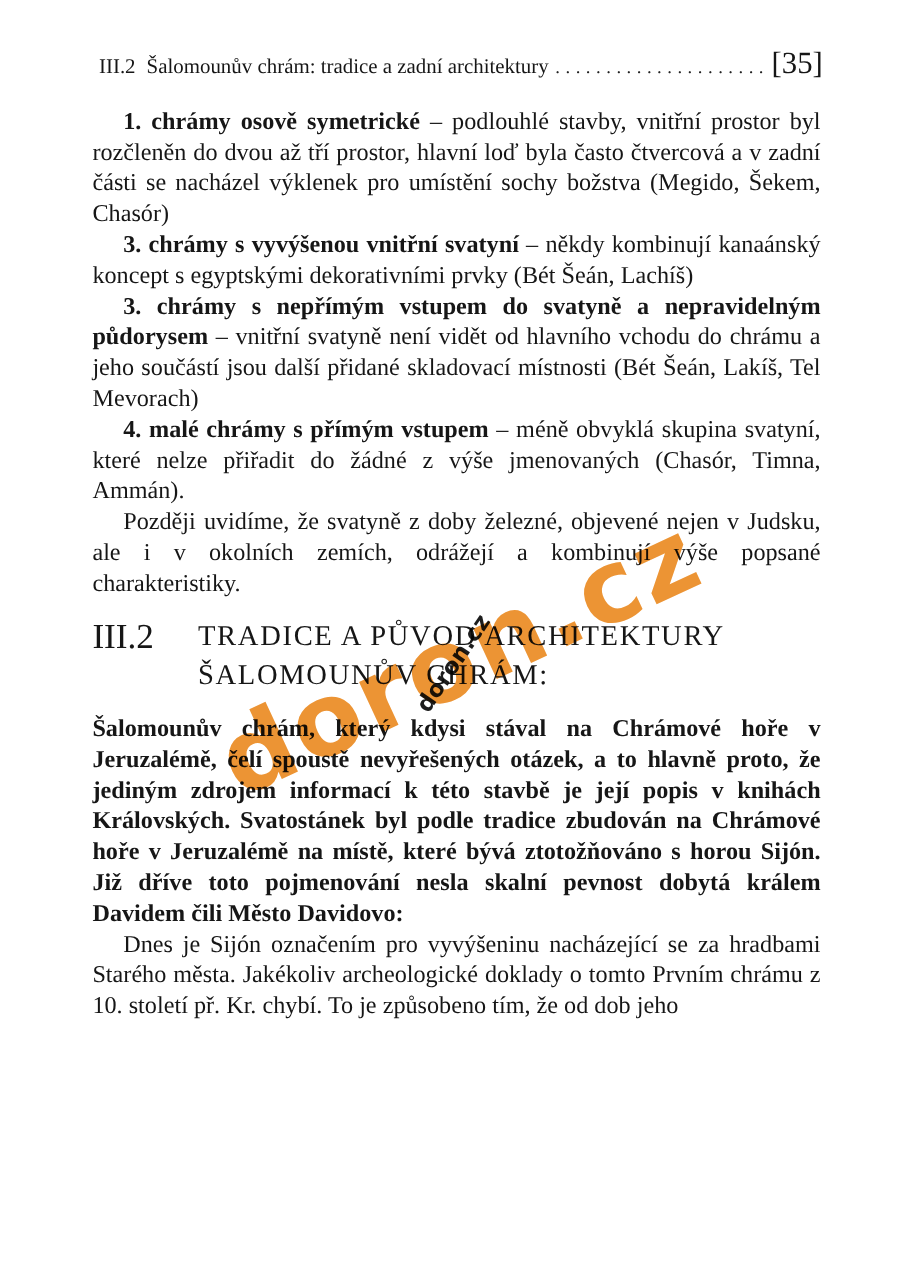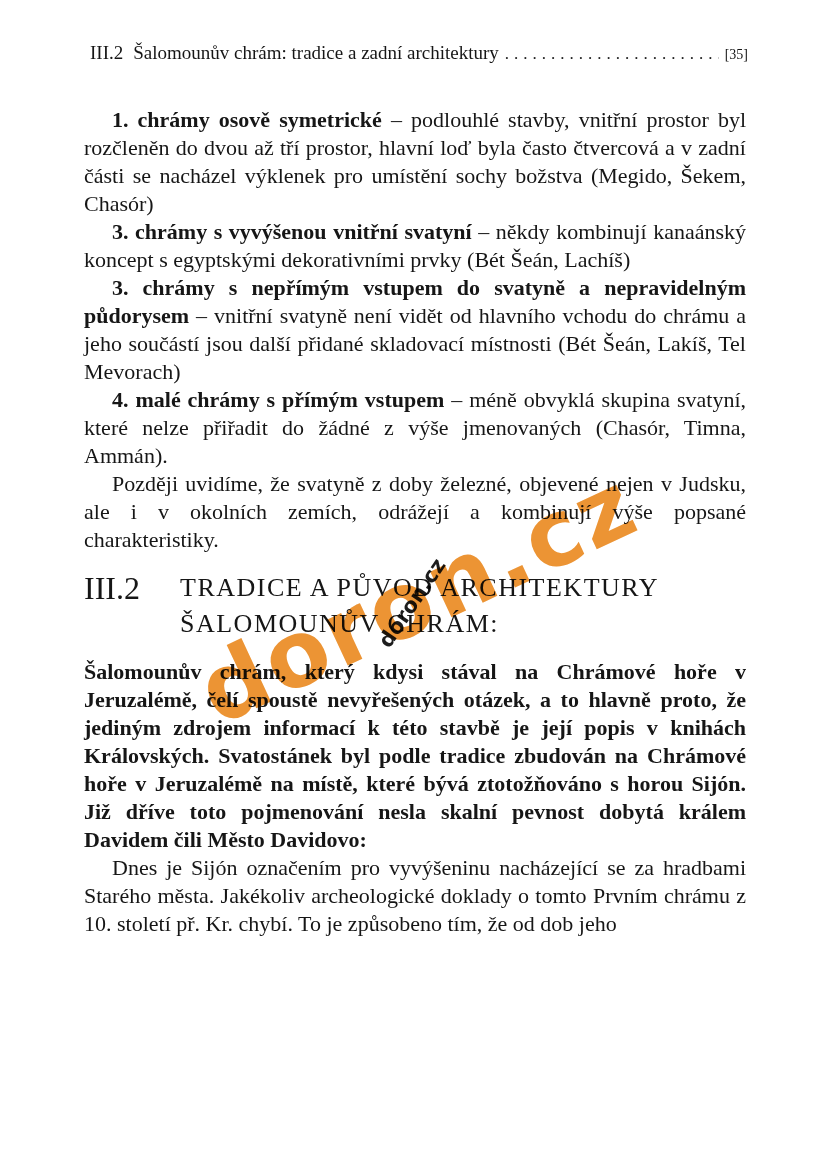--- a/index.html
+++ b/index.html
@@ -27,26 +27,26 @@
   }
   .rh-section { margin-right: 10px; }
   .rh-leader {
     flex: 1;
     overflow: hidden;
     margin: 0 6px;
     letter-spacing: 5px;
     font-size: 17px;
     color: #222;
   }
-  .rh-page { font-size: 14px; }
+  .rh-page { font-size: 28px; }
 
   
   .content {
     position: absolute;
-    top: 106px;
+    top: 96px;
     left: 84px;
     width: 662px;
     font-size: 22px;
     line-height: 28px;
     text-align: justify;
   }
   .content p { margin: 0; text-indent: 28px; }
   .content p.no-indent { text-indent: 0; font-weight: bold; }
   .lead { font-weight: bold; }
 

